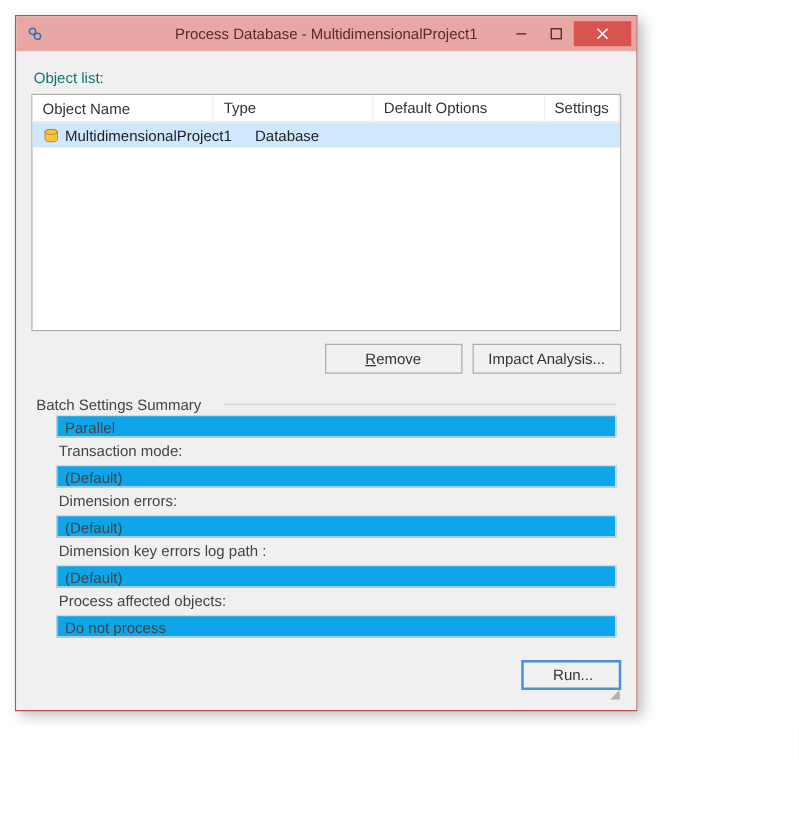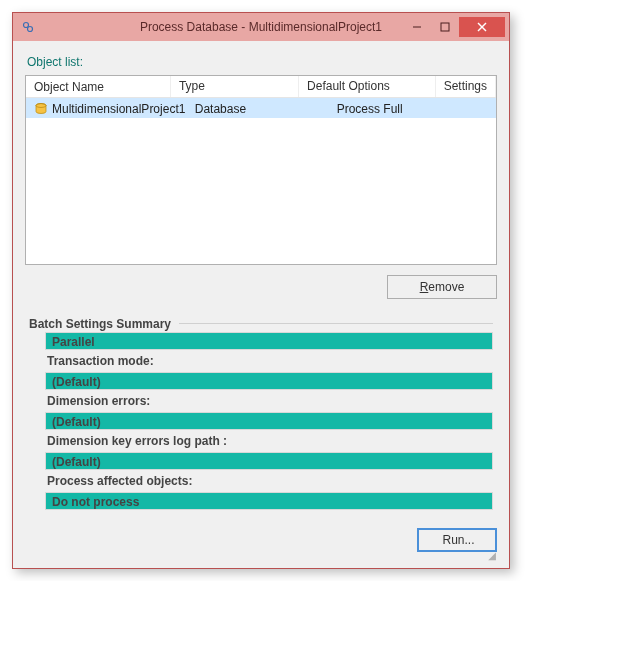--- a/index.html
+++ b/index.html
@@ -133,40 +133,39 @@
     min-width: 80px;
     padding-left: 15px;
   }
   .btn.small { min-width: 80px; }
   .u { text-decoration: underline; }
 
   .groupbox {
     margin-top: 18px;
     padding: 0 4px 4px 4px;
     position: relative;
-    font-weight: bold;
   }
   .groupbox .legend {
     color: #444;
   }
   .groupbox .gline {
     border: none;
     border-top: 1px solid #d0d0d0;
     margin: -8px 0 0 150px;
   }
   .summary {
     padding: 8px 0 0 16px;
   }
   .sum-label {
     color: #444;
     margin: 4px 0 4px 2px;
   }
   .sum-value {
     border: 1px solid #d8d8d8;
-    background: #14b8a6;
+    background: #0ea5e9;
     padding: 2px 6px;
     color: #444;
     margin-bottom: 2px;
     height: 18px;
     line-height: 14px;
     font-size: 12px;
   }
   .footer {
     display: flex;
     justify-content: flex-end;
@@ -232,31 +231,31 @@
           <span class="db-icon">
             <svg width="14" height="14" viewBox="0 0 14 14">
               <ellipse cx="7" cy="3.5" rx="5" ry="2" fill="#f6c244" stroke="#b8860b" stroke-width="0.7"></ellipse>
               <path d="M2 3.5 v6 a5 2 0 0 0 10 0 v-6" fill="#f6c244" stroke="#b8860b" stroke-width="0.7"></path>
               <ellipse cx="7" cy="3.5" rx="5" ry="2" fill="none" stroke="#b8860b" stroke-width="0.7"></ellipse>
             </svg>
           </span>
           <span>MultidimensionalProject1</span>
         </div>
         <div class="col type">Database</div>
-        <div class="col opts">Process Full</div>
         <div class="col set"></div>
       </div>
     </div>
 
     <div class="btn-row">
       <div class="btn">
         <span></span>
             <span class="u">R</span>
             <span>emove</span>
       </div>
+      <div class="btn">Impact Analysis...</div>
     </div>
 
     <div class="groupbox">
       <span class="legend">Batch Settings Summary</span>
       <hr class="gline">
       <div class="summary">
         <div class="sum-value">Parallel</div>
 
         <div class="sum-label">Transaction mode:</div>
         <div class="sum-value">(Default)</div>

